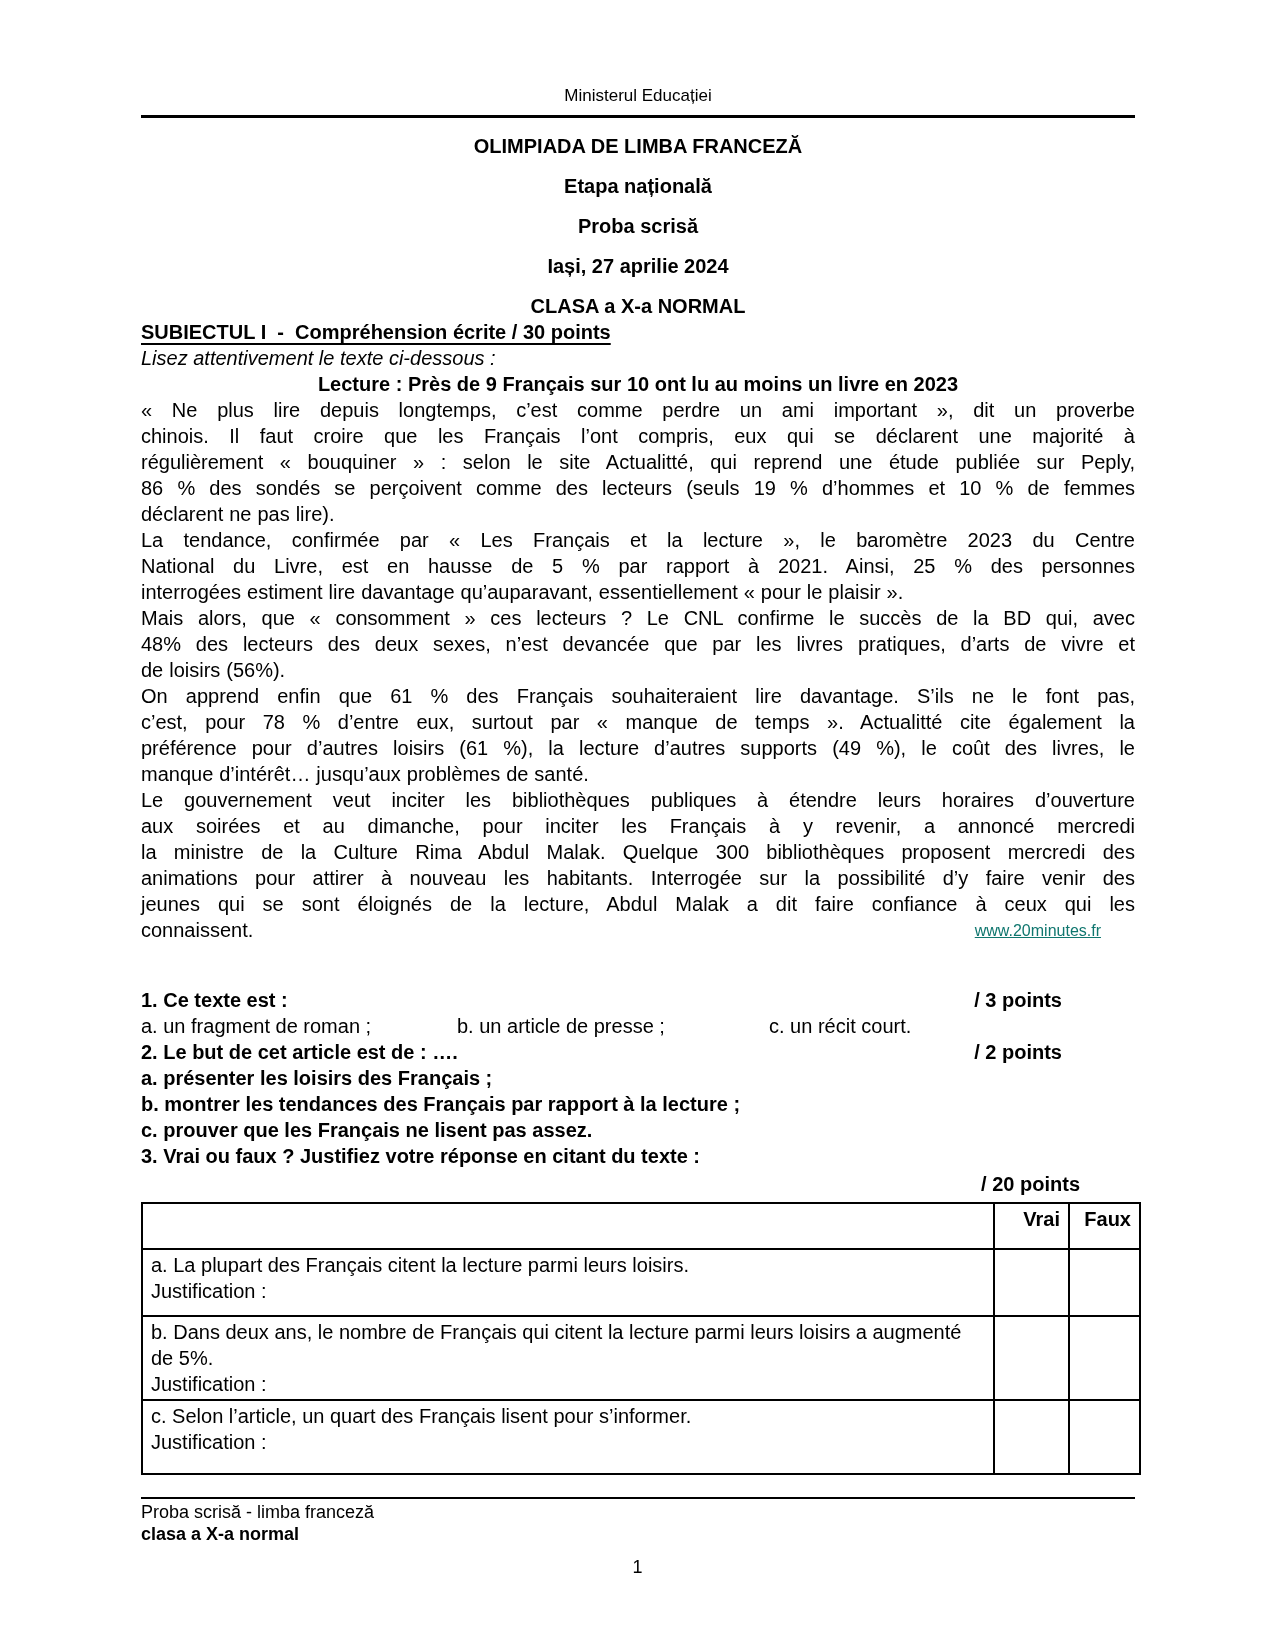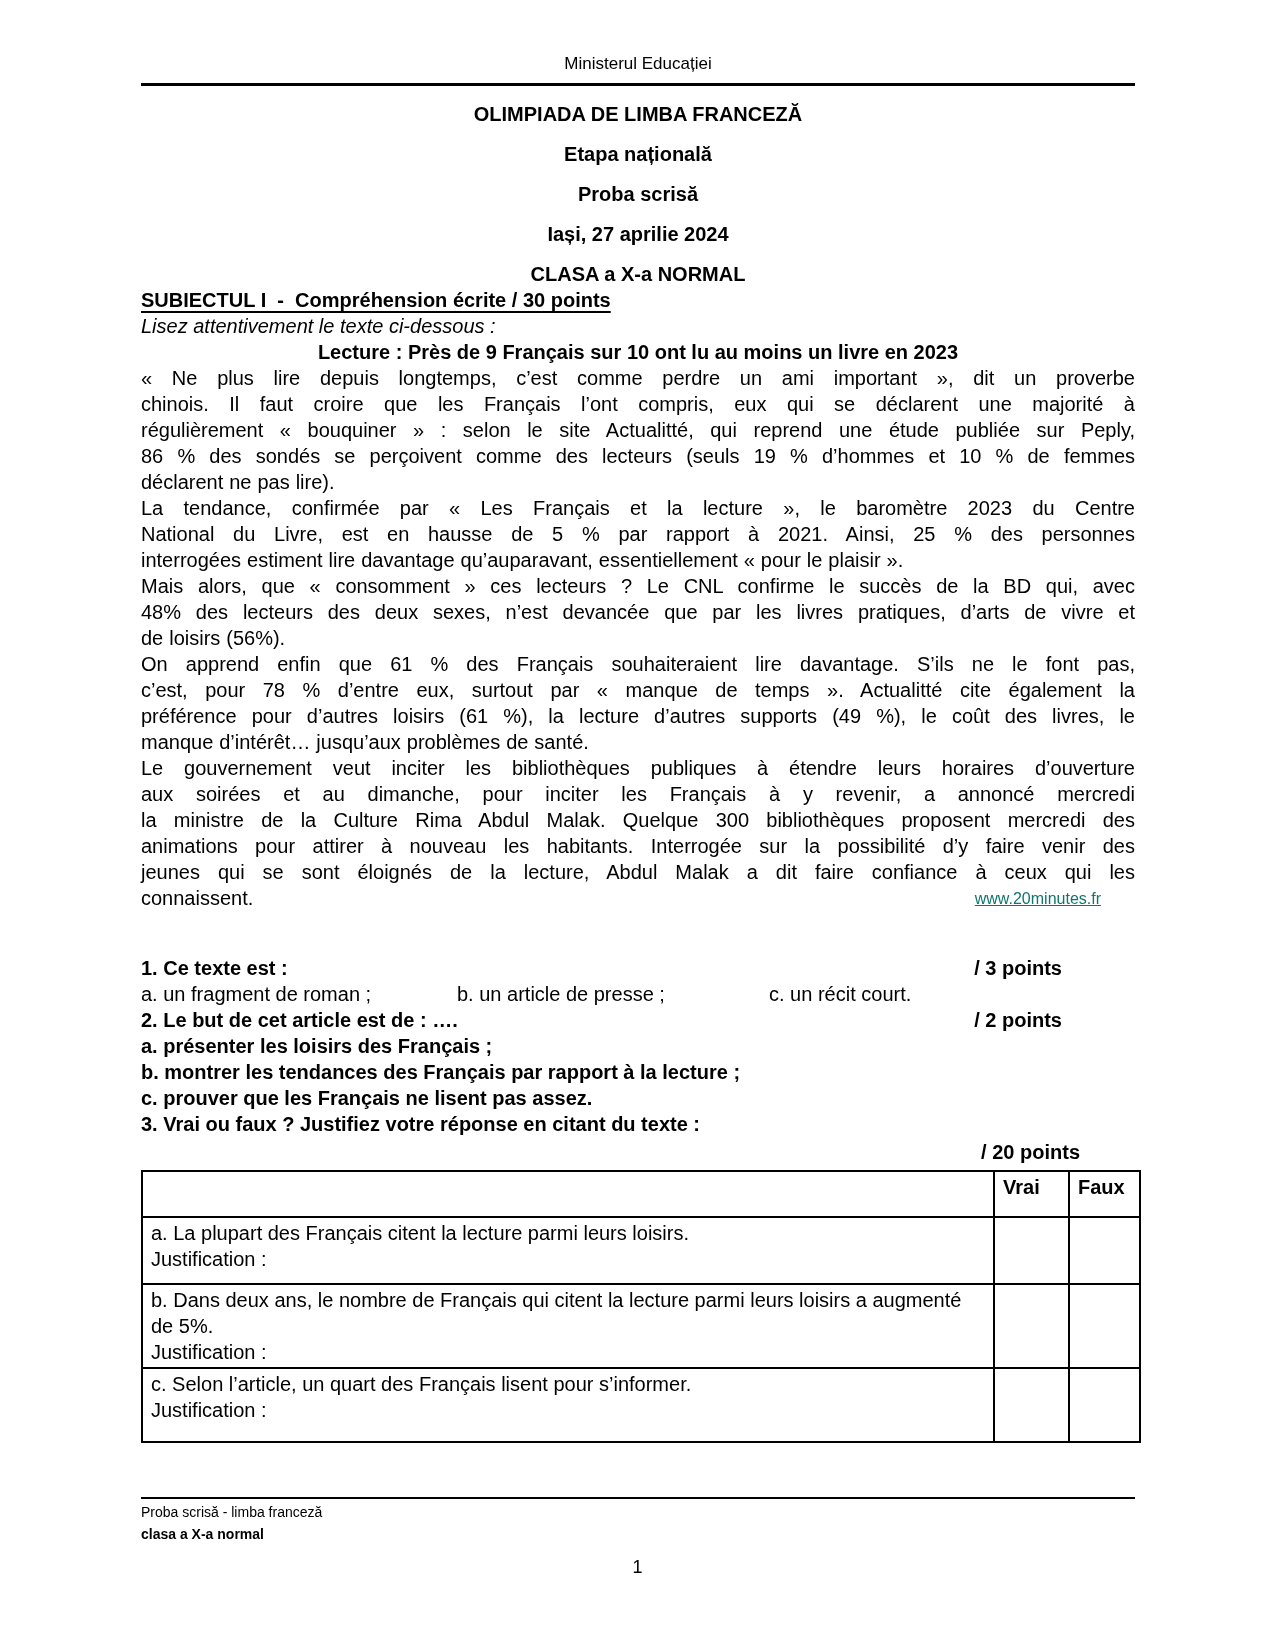--- a/index.html
+++ b/index.html
@@ -3,21 +3,21 @@
 <meta charset="utf-8">
 <style>
   html,body{margin:0;padding:0;}
   body{
     width:1275px;height:1650px;position:relative;overflow:hidden;
     background:#ffffff;color:#000;
     font-family:"Liberation Sans","DejaVu Sans",sans-serif;
     font-size:20px;line-height:26px;
   }
   .content{position:absolute;left:141px;top:0;width:994px;}
-  .ministry{margin-top:52px;text-align:center;font-size:17px;line-height:24px;}
+  .ministry{margin-top:84px;text-align:center;font-size:17px;line-height:24px;}
   .top-rule{margin-top:7px;border-top:3px solid #000;height:0;}
   .title-block{margin-top:15px;text-align:center;font-weight:bold;}
   .title-block div{line-height:26px;margin-top:14px;}
   .notice div{font-weight:bold;font-style:italic;line-height:26px;}
   .subiect-heading{
     font-weight:bold;line-height:26px;white-space:pre;display:inline-block;
     text-decoration:underline;text-decoration-thickness:2px;text-underline-offset:4px;
   }
   .instruction{font-style:italic;line-height:26px;}
   .article-title{font-weight:bold;text-align:center;line-height:26px;}
@@ -41,25 +41,25 @@
   .q1-opts .opt-a{display:inline-block;width:316px;}
   .q1-opts .opt-b{display:inline-block;width:312px;}
   .opt-line{line-height:26px;font-weight:bold;}
   table.tf{
     border-collapse:collapse;table-layout:fixed;width:998px;margin-top:5px;
   }
   table.tf td{
     border:2px solid #000;vertical-align:top;padding:2px 8px;line-height:26px;
   }
   td.hd-main{height:40px;}
-  td.hd-mark{font-weight:bold;text-align:left;border-radius:19px;}
+  td.hd-mark{font-weight:bold;text-align:right;border-radius:19px;}
   td.mark-cell{padding:0;}
   .stmt-cell div{line-height:26px;}
   .footer-rule{position:absolute;left:141px;width:994px;top:1497px;border-top:2px solid #000;}
-  .footer-text{position:absolute;left:141px;top:1501px;font-size:14px;line-height:22px;}
+  .footer-text{position:absolute;left:141px;top:1501px;font-size:18px;line-height:22px;}
   .footer-text .bold{font-weight:bold;}
   .page-number{position:absolute;left:0;width:1275px;top:1555px;text-align:center;font-size:18px;line-height:24px;}
 </style>
 </head>
 <body>
 
 <div class="content">
 
   <div class="ministry">Ministerul Educației</div>
   <div class="top-rule"></div>

